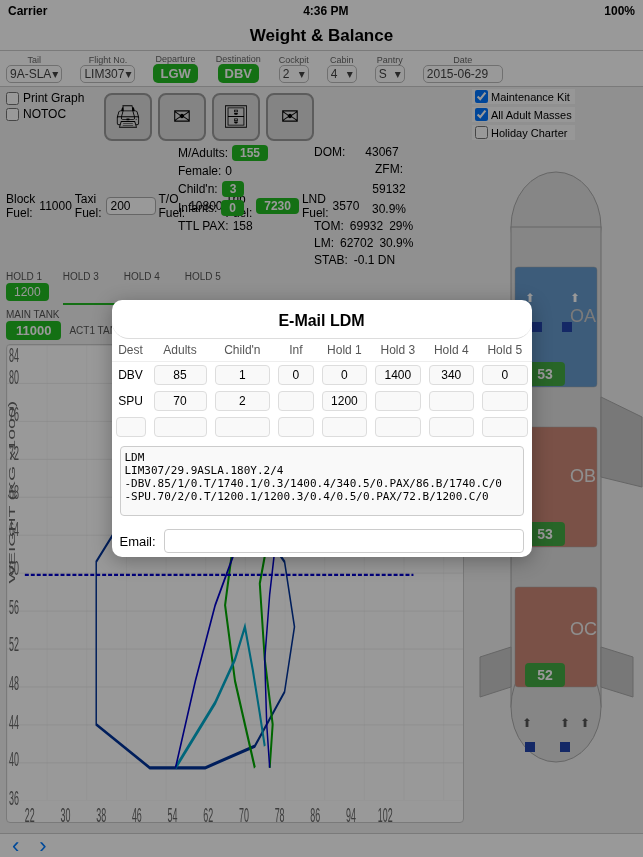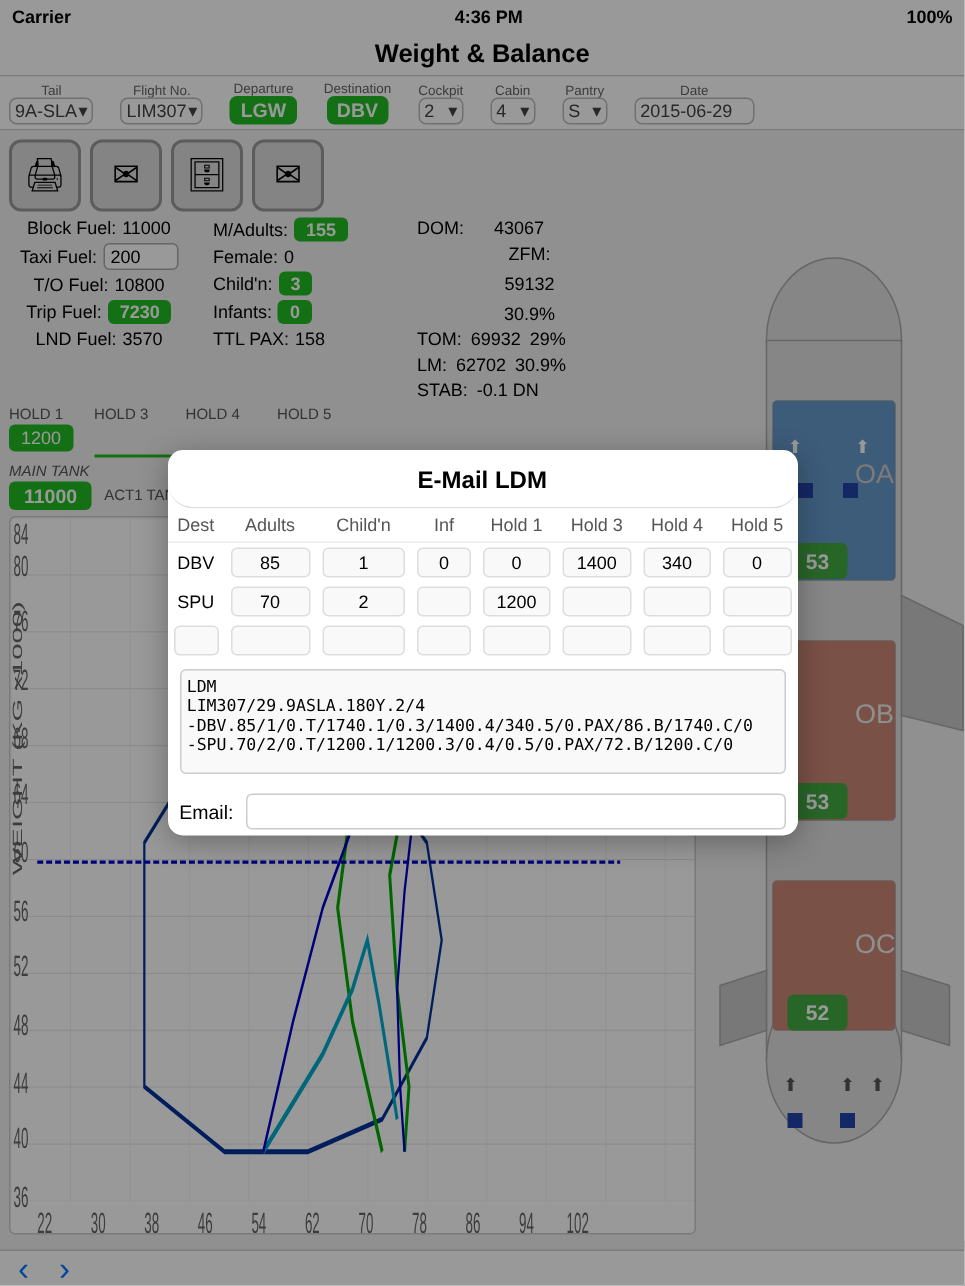--- a/index.html
+++ b/index.html
@@ -275,40 +275,50 @@
       <span>2015-06-29</span>
     </div>
   </div>
 </div>
 
 <div style="display:flex; height: calc(857px - 22px - 33px - 38px - 24px); background: #f0f0f0; position:relative;">
 
   <div style="width:470px; padding: 4px 6px; display:flex; flex-direction:column; gap:4px;">
 
     <div style="display:flex; align-items:flex-start; gap:8px;">
+      <div style="display:flex; flex-direction:column; gap:2px; min-width:90px;">
+        <label style="display:flex; align-items:center; gap:4px; font-size:12px;">
+          <input type="checkbox" style="">
+          <span>Print Graph</span>
+        </label>
+        <label style="display:flex; align-items:center; gap:4px; font-size:12px;">
+          <input type="checkbox" style="">
+          <span>NOTOC</span>
+        </label>
+      </div>
 
       <div style="display:flex; gap:6px; margin-top:2px;">
         <button style="width:48px; height:48px; border:2px solid #999; border-radius:8px; background:#ddd; font-size:22px; display:flex; align-items:center; justify-content:center;">
           <span>🖨</span>
         </button>
         <button style="width:48px; height:48px; border:2px solid #999; border-radius:8px; background:#ddd; font-size:22px; display:flex; align-items:center; justify-content:center;">
           <span>✉</span>
         </button>
         <button style="width:48px; height:48px; border:2px solid #999; border-radius:8px; background:#ddd; font-size:22px; display:flex; align-items:center; justify-content:center;">
           <span>🗄</span>
         </button>
         <button style="width:48px; height:48px; border:2px solid #999; border-radius:8px; background:#ddd; font-size:22px; display:flex; align-items:center; justify-content:center;">
           <span>✉</span>
         </button>
       </div>
     </div>
 
     <div style="display:flex; gap:16px;">
 
-      <div style="display:flex; flex-direction:column; gap:3px; min-width:120px;align-items:center;">
+      <div style="display:flex; flex-direction:row; gap:3px; min-width:120px;">
         <div style="display:flex; align-items:center; gap:4px; font-size:12px;">
           <span>Block Fuel:</span>
           <span>11000</span>
         </div>
         <div style="display:flex; align-items:center; gap:4px; font-size:12px;">
           <span>Taxi Fuel:</span>
           <input type="text" style="width: 50px; border: 1px solid rgb(170, 170, 170); border-radius: 4px; padding: 1px 4px; font-size: 12px;" value="200">
         </div>
         <div style="display:flex; align-items:center; gap:4px; font-size:12px;">
           <span>T/O Fuel:</span>
@@ -388,21 +398,21 @@
         <div style="width:55px; height:22px; border-bottom:2px solid #22bb22;"></div>
       </div>
       <div style="display:flex; flex-direction:column; gap:1px;">
         <span style="font-size:10px; color:#555;">HOLD 5</span>
         <div style="width:55px; height:22px; border-bottom:2px solid #22bb22;"></div>
       </div>
     </div>
 
     <div style="display:flex; gap:8px; align-items:center;">
       <div style="display:flex; flex-direction:column; gap:1px;">
-        <span style="font-size:10px; color:#555;font-style:italic;">MAIN TANK</span>
+        <span style="font-size:10px; color:#555;">MAIN TANK</span>
         <span style="background:#22bb22; color:white; border-radius:4px; padding:2px 10px; font-size:13px; font-weight:bold;">11000</span>
       </div>
       <span style="font-size:10px; color:#555; margin-top:12px;">ACT1 TAN</span>
     </div>
 
     <div style="background:white; border:1px solid #ccc; border-radius:4px; flex:1; min-height:200px; position:relative; overflow:hidden;">
       <svg class="chart-svg" viewBox="0 0 460 220" preserveAspectRatio="none">
 
         <defs>
           <pattern id="grid" width="40" height="17.5" patternUnits="userSpaceOnUse">
@@ -449,20 +459,34 @@
 
         <polyline points="170,195 190,155 210,120 230,95 250,80 265,78 270,95 265,115 260,145 262,175 265,195" fill="none" stroke="#0000cc" stroke-width="1.5"></polyline>
 
         <line x1="18" y1="106" x2="410" y2="106" stroke="#0000cc" stroke-width="1" stroke-dasharray="4,2"></line>
       </svg>
     </div>
   </div>
 
   <div style="width:173px; background:#f0f0f0; position:relative; overflow:hidden;">
 
+    <div style="position:absolute; top:2px; left:2px; display:flex; flex-direction:column; gap:3px; z-index:10;">
+      <label style="display:flex; align-items:center; gap:3px; font-size:11px; background:rgba(255,255,255,0.8); padding:1px 3px;">
+        <input type="checkbox" checked="" style="">
+        <span>Maintenance Kit</span>
+      </label>
+      <label style="display:flex; align-items:center; gap:3px; font-size:11px; background:rgba(255,255,255,0.8); padding:1px 3px;">
+        <input type="checkbox" checked="" style="">
+        <span>All Adult Masses</span>
+      </label>
+      <label style="display:flex; align-items:center; gap:3px; font-size:11px; background:rgba(255,255,255,0.8); padding:1px 3px;">
+        <input type="checkbox" style="">
+        <span>Holiday Charter</span>
+      </label>
+    </div>
 
     <svg viewBox="0 0 173 700" width="173" height="700" style="position:absolute; top:80px;">
 
       <ellipse cx="86" cy="60" rx="45" ry="55" fill="#e0e0e0" stroke="#aaa" stroke-width="1"></ellipse>
       <rect x="41" y="60" width="90" height="480" fill="#e0e0e0" stroke="#aaa" stroke-width="1"></rect>
       <ellipse cx="86" cy="540" rx="45" ry="55" fill="#e0e0e0" stroke="#aaa" stroke-width="1"></ellipse>
 
       <polygon points="0,250 41,230 41,310 0,320" fill="#c8c8c8" stroke="#aaa" stroke-width="1"></polygon>
       <polygon points="172,250 131,230 131,310 172,320" fill="#c8c8c8" stroke="#aaa" stroke-width="1"></polygon>
 

